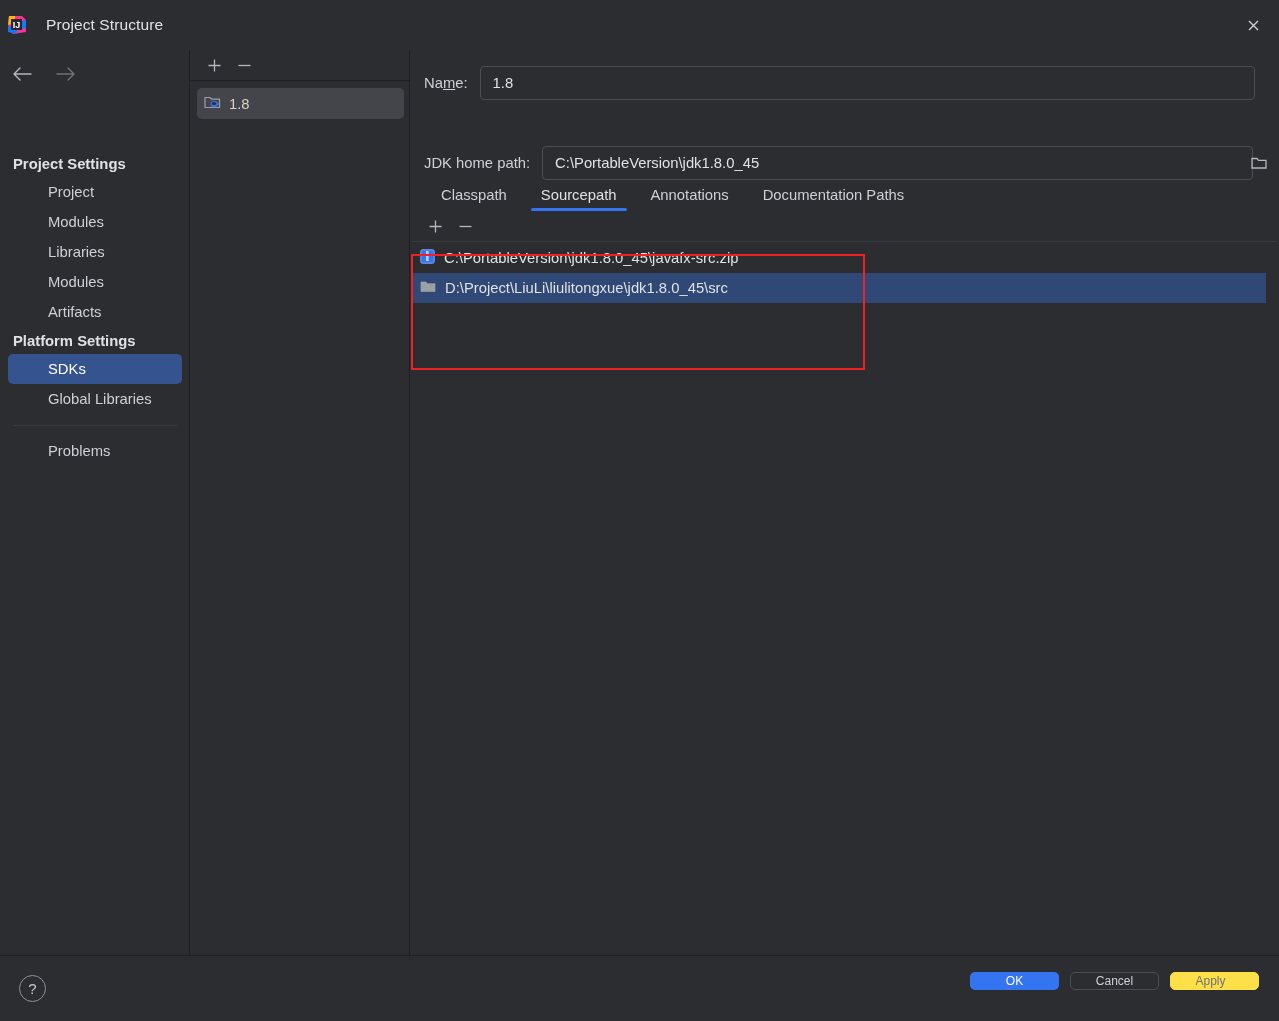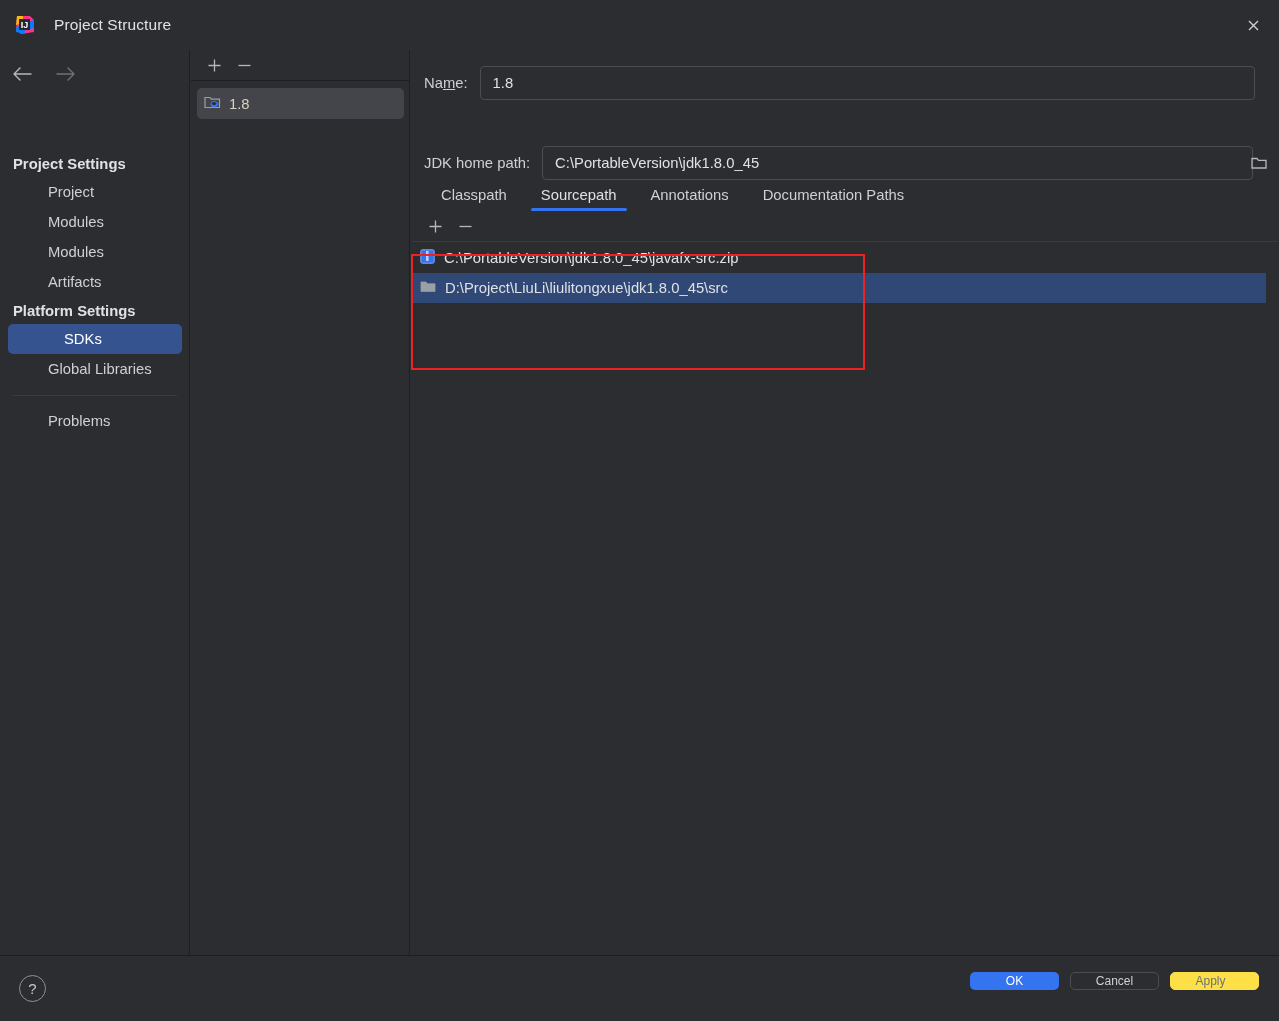--- a/index.html
+++ b/index.html
@@ -29,21 +29,21 @@
   #titlebar {
     position: absolute;
     left: 0; top: 0;
     width: 1279px; height: 50px;
     background: #2b2d30;
     display: flex;
     align-items: center;
   }
   #app-logo {
     width: 22px; height: 22px;
-    margin-left: 14px;
+    margin-left: 6px;
     position: relative;
     flex: 0 0 auto;
   }
   #title-text {
     margin-left: 18px;
     font-size: 15.5px;
     color: #dfe1e5;
     letter-spacing: 0.1px;
   }
   #close-btn {
@@ -117,21 +117,21 @@
     display: flex; align-items: center;
     padding-left: 48px;
     color: #ced0d6;
     cursor: pointer;
     font-size: 14.8px;
   }
   .nav-item.selected {
     background: #35538f;
     border-radius: 5px;
     margin: 0 8px;
-    padding-left: 56px;
+    padding-left: 40px;
     color: #ffffff;
   }
   #nav-sep {
     height: 1px;
     background: #393b40;
     margin: 11px 13px 10px 13px;
   }
 
   
   #sdk-toolbar {
@@ -384,20 +384,21 @@
             <path d="M2 8 L19 8 M13 2 L19 8 L13 14" stroke="#6f7276" stroke-width="1.4" fill="none" stroke-linecap="round" stroke-linejoin="round"></path>
           </svg>
         </div>
       </div>
 
       <div id="nav-tree">
 
         <div class="nav-group">Project Settings</div>
         <div class="nav-item">Project</div>
         <div class="nav-item">Modules</div>
+        <div class="nav-item">Libraries</div>
         <div class="nav-item">Modules</div>
         <div class="nav-item">Artifacts</div>
 
         <div class="nav-group">Platform Settings</div>
         <div class="nav-item selected">SDKs</div>
         <div class="nav-item">Global Libraries</div>
 
         <div id="nav-sep"></div>
 
         <div class="nav-item">Problems</div>

